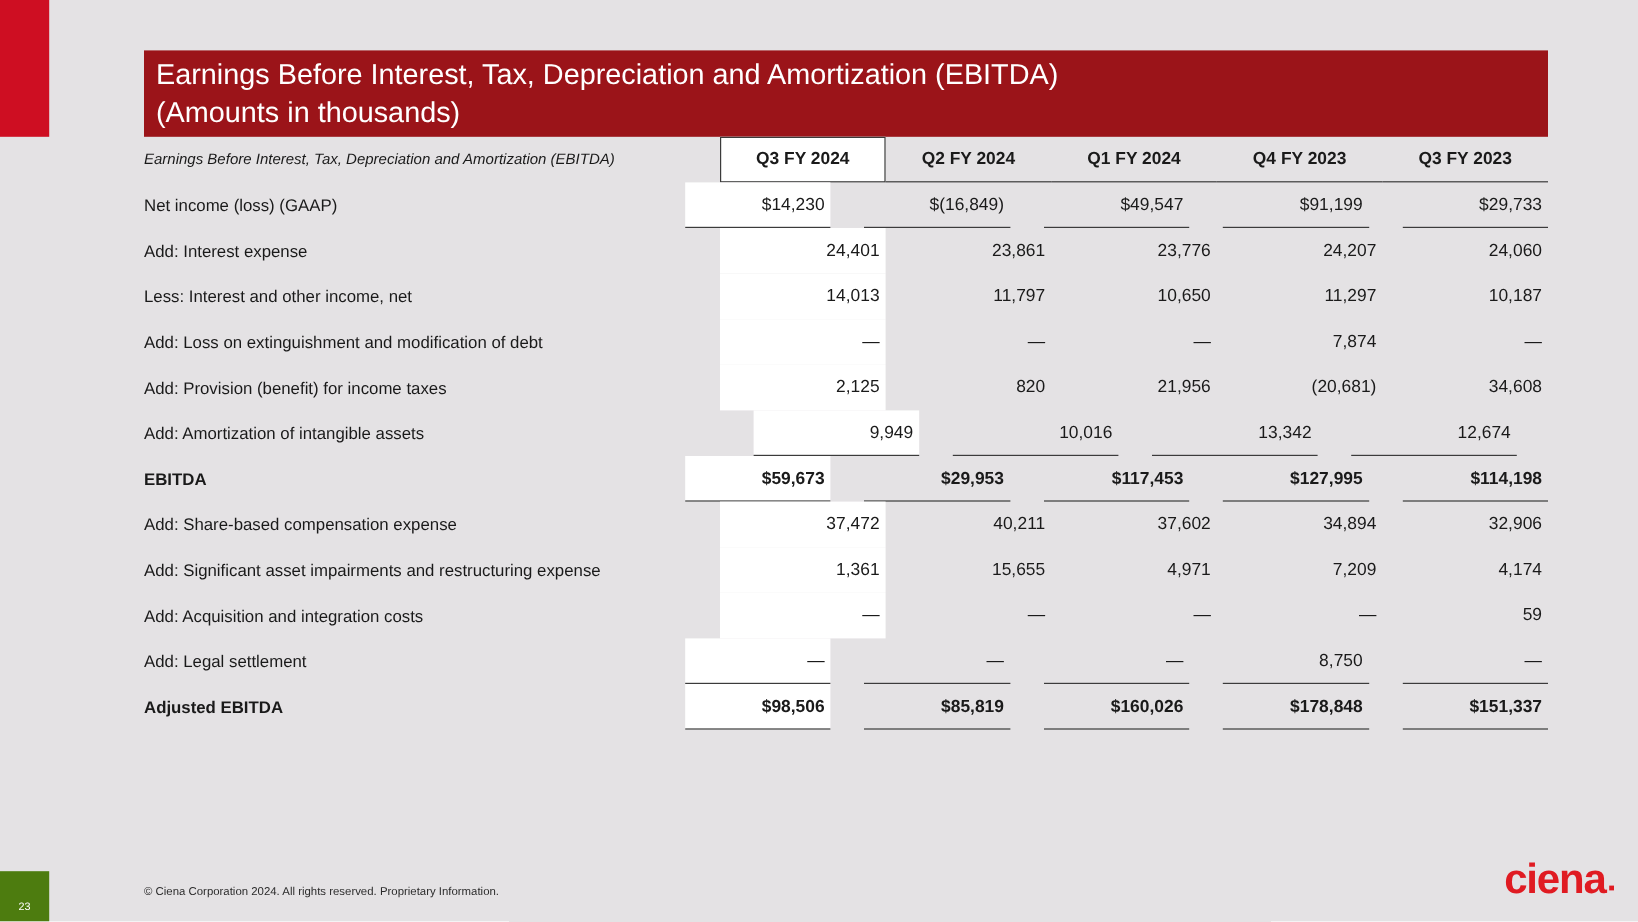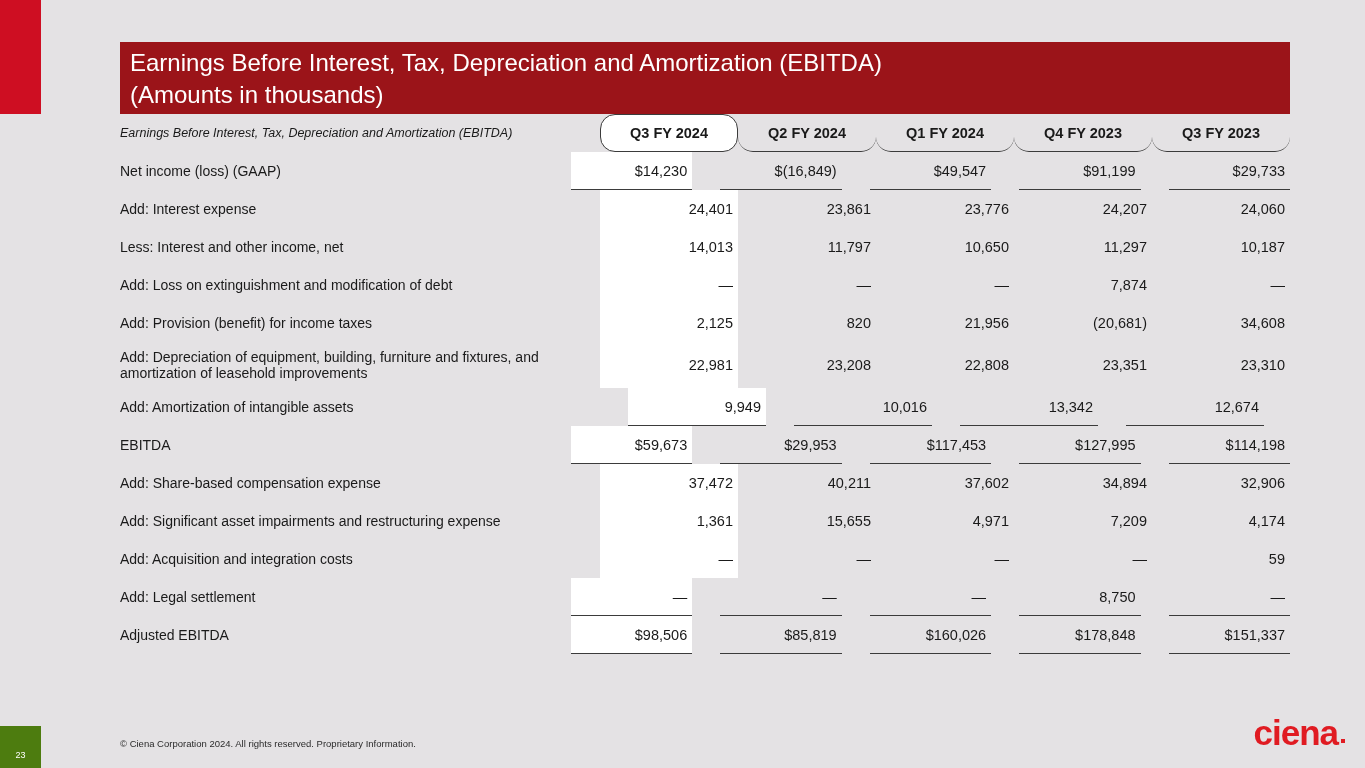--- a/index.html
+++ b/index.html
@@ -38,31 +38,30 @@
 
   .header-row { height:38px; }
   .header-row .corner-cell {
     width:480px; display:flex; align-items:center;
     font-style:italic; font-size:12.5px; line-height:14px;
   }
   .header-row .corner-cell span { max-width:445px; display:block; }
   .header-row .val-cell {
     font-weight:bold; justify-content:center; padding-right:0;
     border-bottom:1px solid #3B3B3B;
-    border-radius:15px;
   }
   .hbox {
     border-top:1px solid #3B3B3B;
     border-left:1px solid #3B3B3B;
     border-right:1px solid #3B3B3B;
   }
 
   .row { height:38px; }
   .row.tall { height:46px; }
-  .row.bold .label-cell, .row.bold .val-cell { font-weight:normal; }
+  .row.bold .label-cell, .row.bold .val-cell { font-weight:bold; }
   .row.rule .val-cell { border-bottom:1px solid #3B3B3B;margin-left:28px; }
   .white { background:#FFFFFF; }
 
   .footer-copyright {
     position:absolute; left:120px; top:738px;
     font-size:9.5px; color:#2b2b2b;text-align:center;
   }
 
   .page-number-box {
     position:absolute; left:0; top:726px; width:41px; height:57px;
@@ -150,30 +149,20 @@
         <div class="row">
           <div class="label-cell">
             <span>Add: Provision (benefit) for income taxes</span>
           </div>
           <div class="val-cell white">2,125</div>
           <div class="val-cell">820</div>
           <div class="val-cell">21,956</div>
           <div class="val-cell">(20,681)</div>
           <div class="val-cell">34,608</div>
         </div>
-        <div class="row tall">
-          <div class="label-cell">
-            <span>Add: Depreciation of equipment, building, furniture and fixtures, and amortization of leasehold improvements</span>
-          </div>
-          <div class="val-cell white">22,981</div>
-          <div class="val-cell">23,208</div>
-          <div class="val-cell">22,808</div>
-          <div class="val-cell">23,351</div>
-          <div class="val-cell">23,310</div>
-        </div>
         <div class="row rule">
           <div class="label-cell">
             <span>Add: Amortization of intangible assets</span>
           </div>
           <div class="val-cell white">9,949</div>
           <div class="val-cell">10,016</div>
           <div class="val-cell">13,342</div>
           <div class="val-cell">12,674</div>
         </div>
         <div class="row bold rule">

